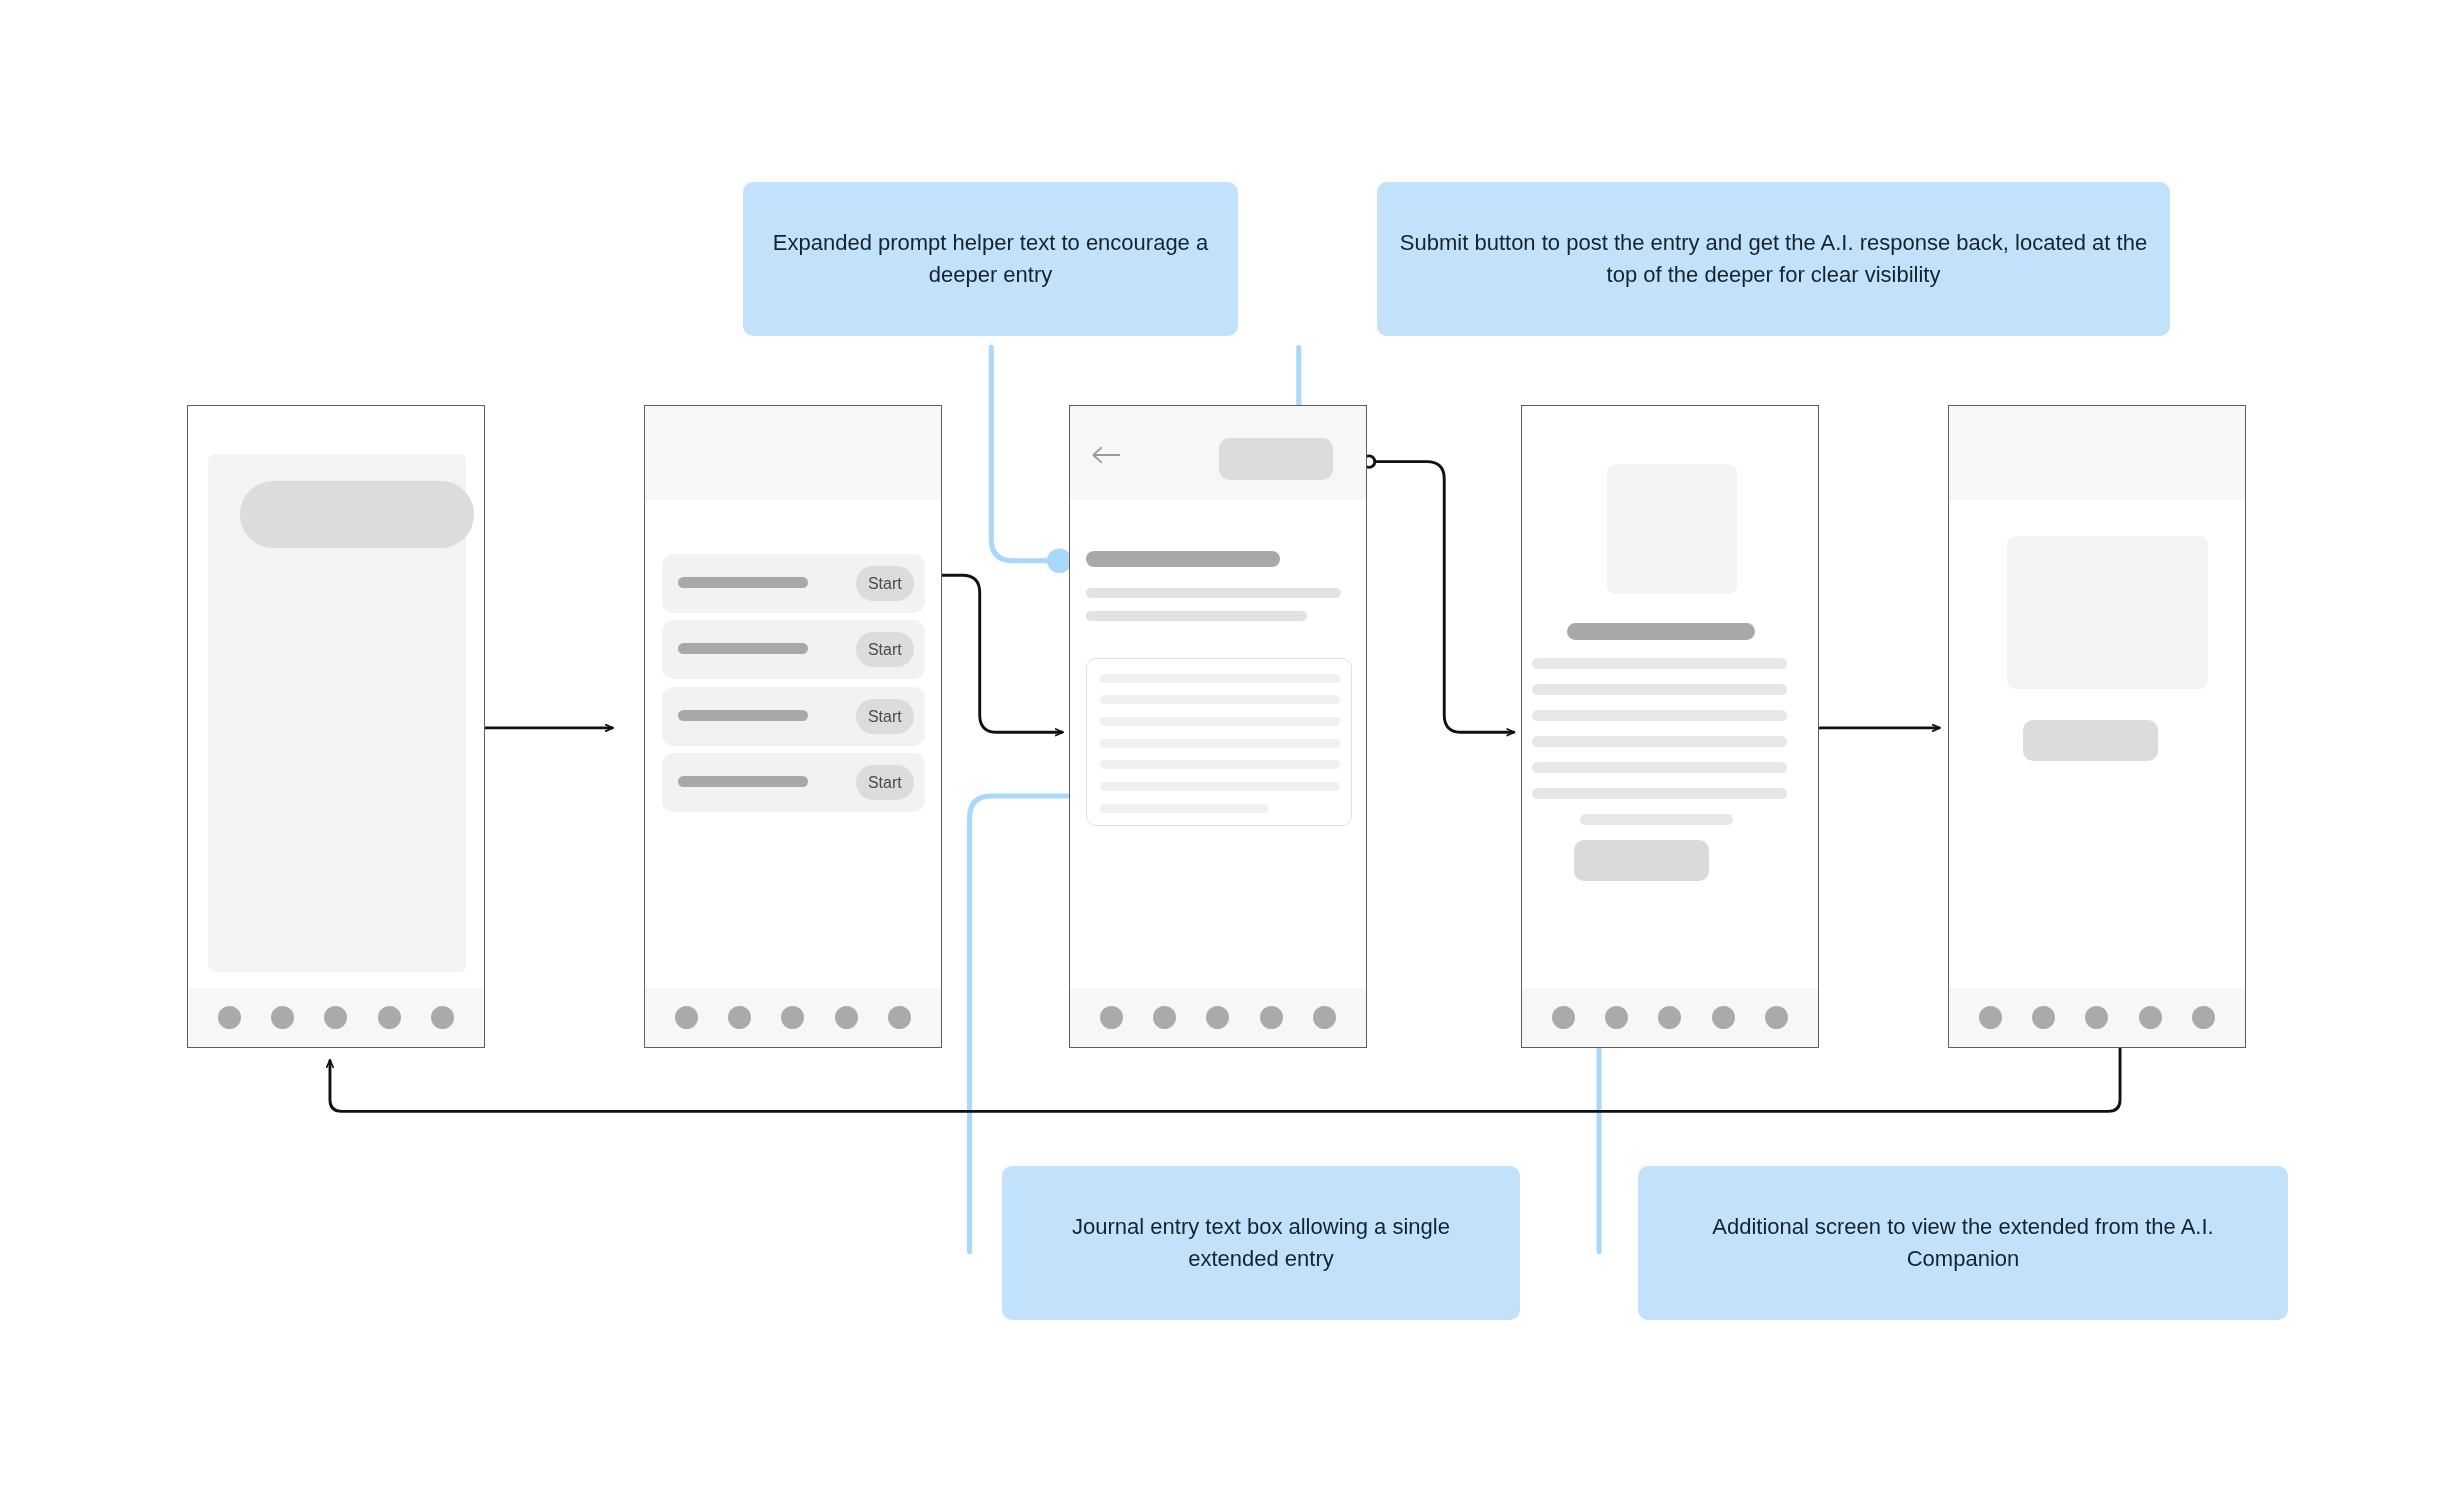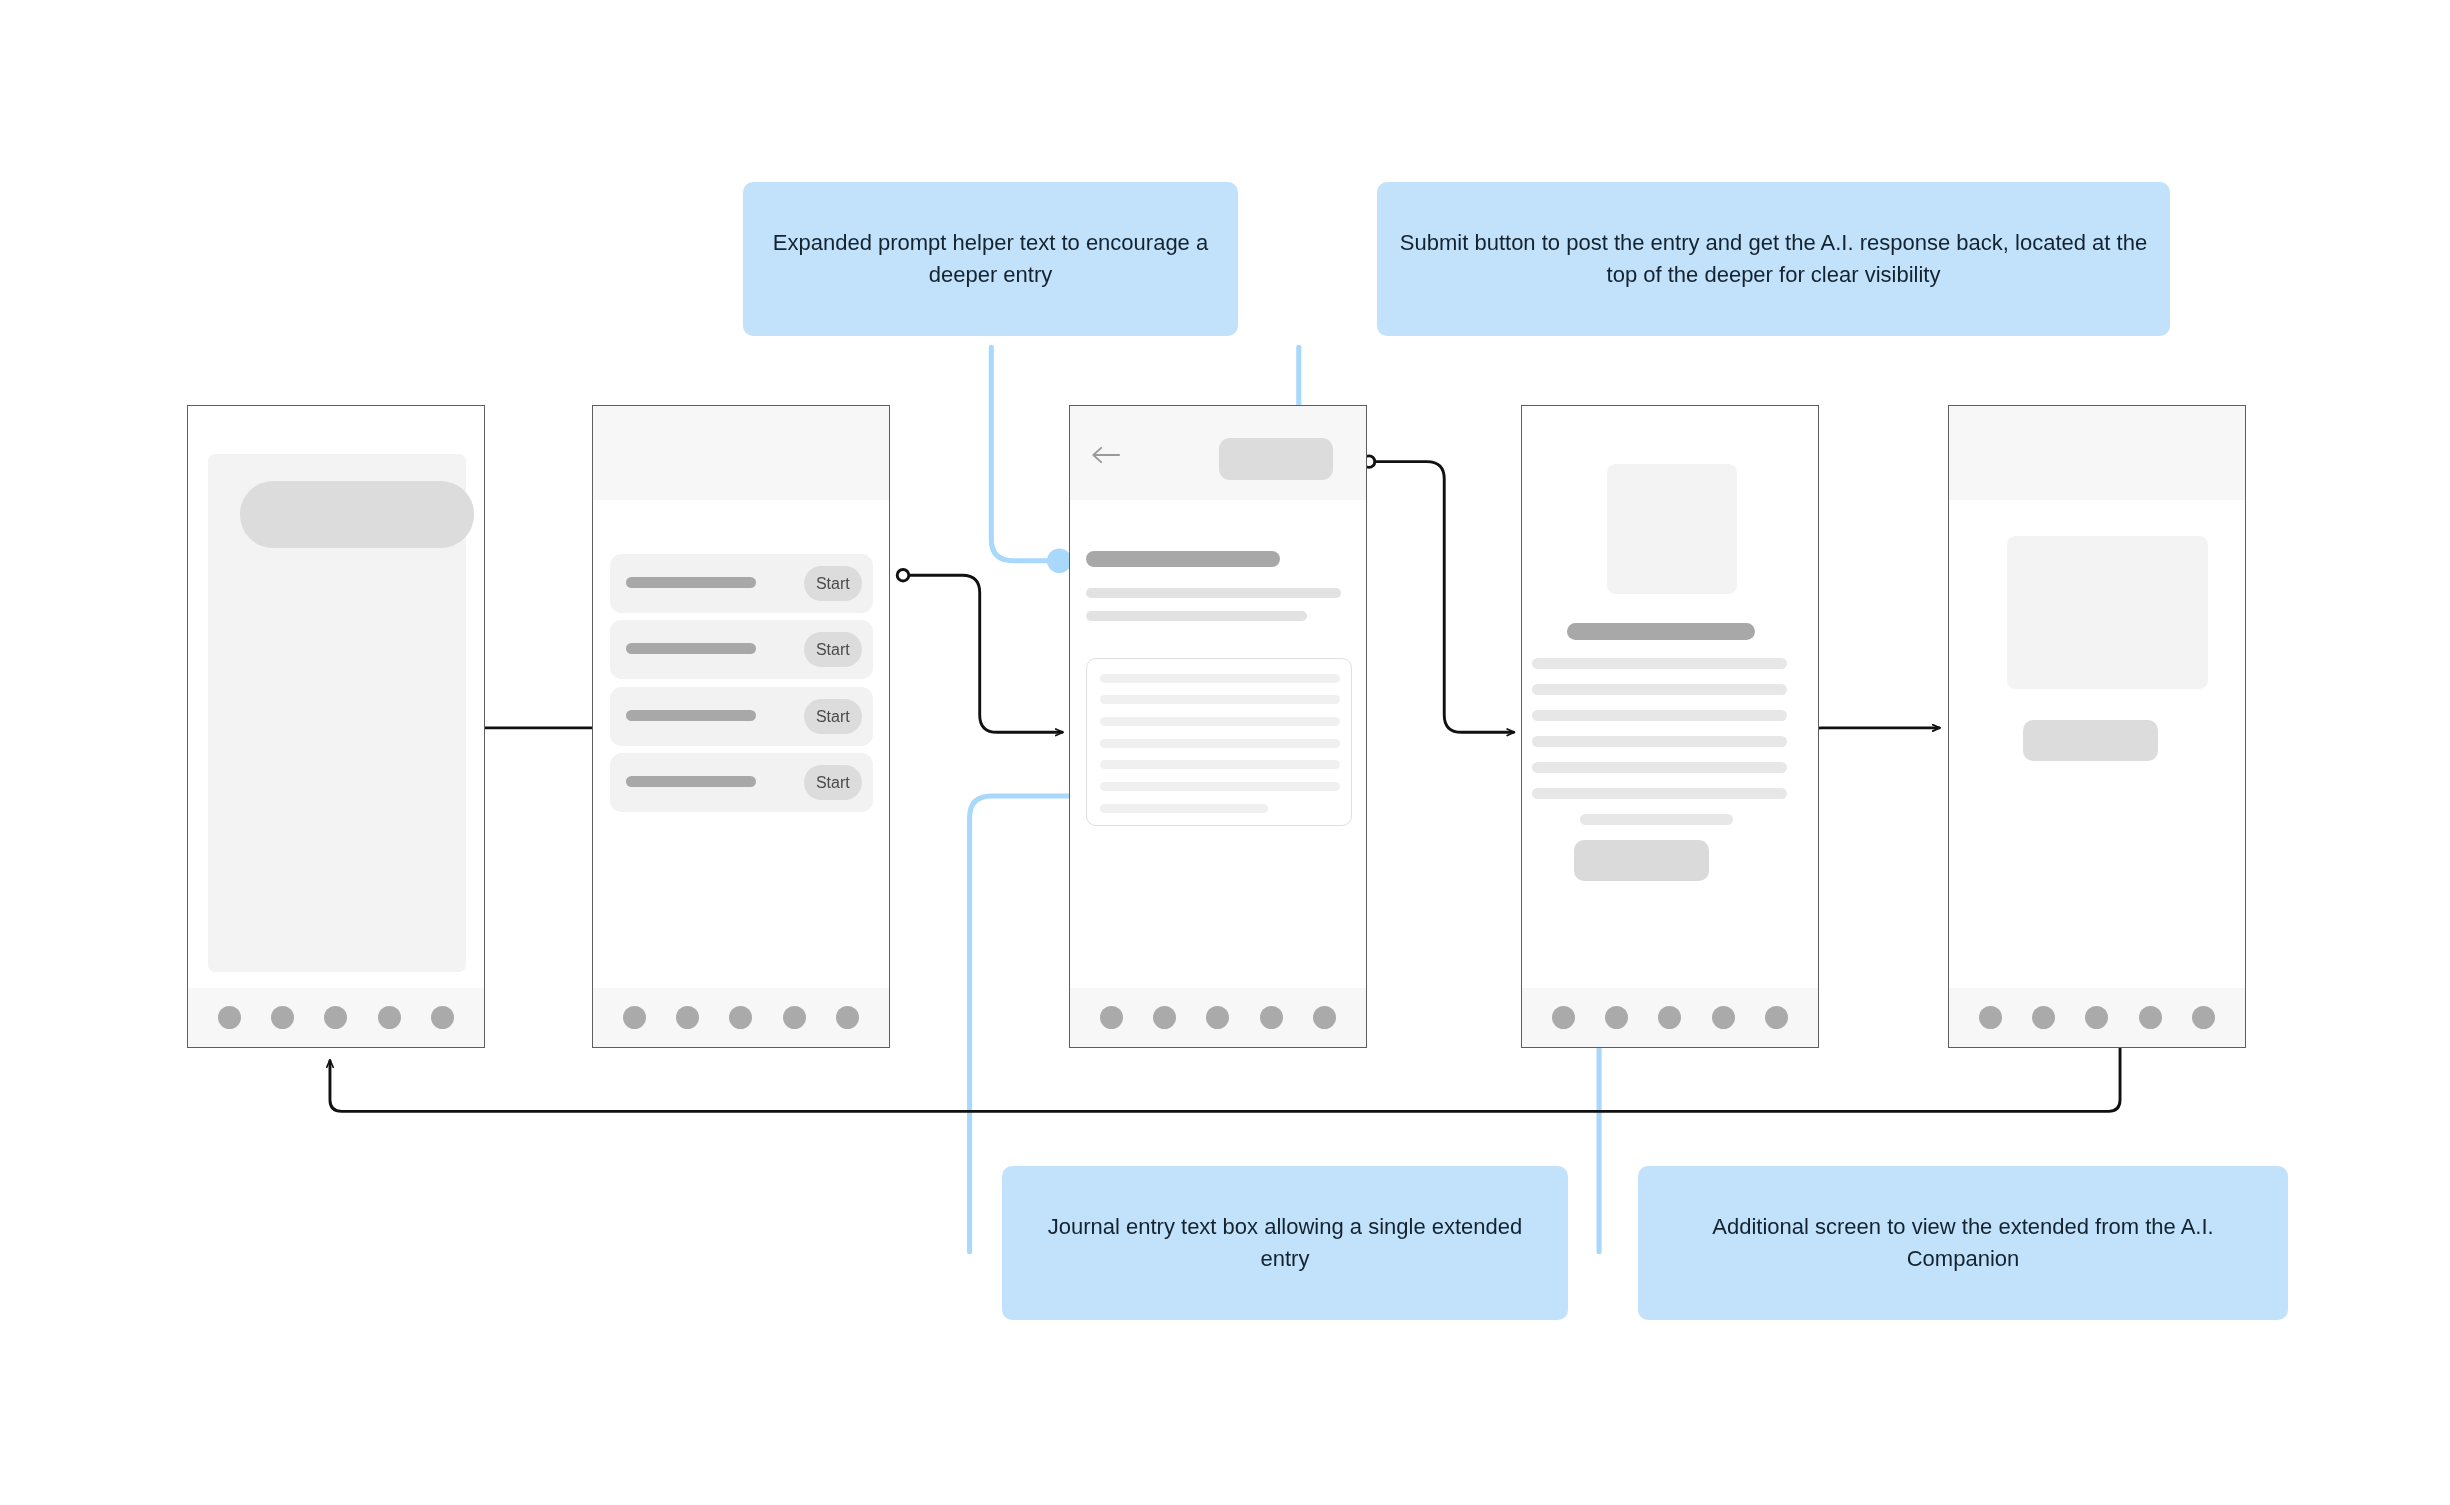--- a/index.html
+++ b/index.html
@@ -201,41 +201,41 @@
   </svg>
 
   <div class="callout" style="left:743px;top:182px;width:495px;height:154px;">
     <span>Expanded prompt helper text to encourage a deeper entry</span>
   </div>
 
   <div class="callout" style="left:1377px;top:182px;width:793px;height:154px;">
     <span>Submit button to post the entry and get the A.I. response back, located at the top of the deeper for clear visibility</span>
   </div>
 
-  <div class="callout" style="left:1002px;top:1166px;width:566px;height:154px;">
+  <div class="callout" style="left:1002px;top:1166px;width:518px;height:154px;">
     <span>Journal entry text box allowing a single extended entry</span>
   </div>
 
   <div class="callout" style="left:1638px;top:1166px;width:650px;height:154px;">
     <span>Additional screen to view the extended from the A.I. Companion</span>
   </div>
 
   <div class="phone" style="left:187px;">
     <div class="big-panel"></div>
     <div class="hero-pill"></div>
     <div class="navbar">
       <div class="navdot"></div>
       <div class="navdot"></div>
       <div class="navdot"></div>
       <div class="navdot"></div>
       <div class="navdot"></div>
     </div>
   </div>
 
-  <div class="phone" style="left:592px;">
+  <div class="phone" style="left:644px;">
     <div class="hdr-band"></div>
 
     <div class="row" style="top:148px;">
       <div class="bar"></div>
       <div class="startbtn">Start</div>
     </div>
 
     <div class="row" style="top:214px;">
       <div class="bar"></div>
       <div class="startbtn">Start</div>

